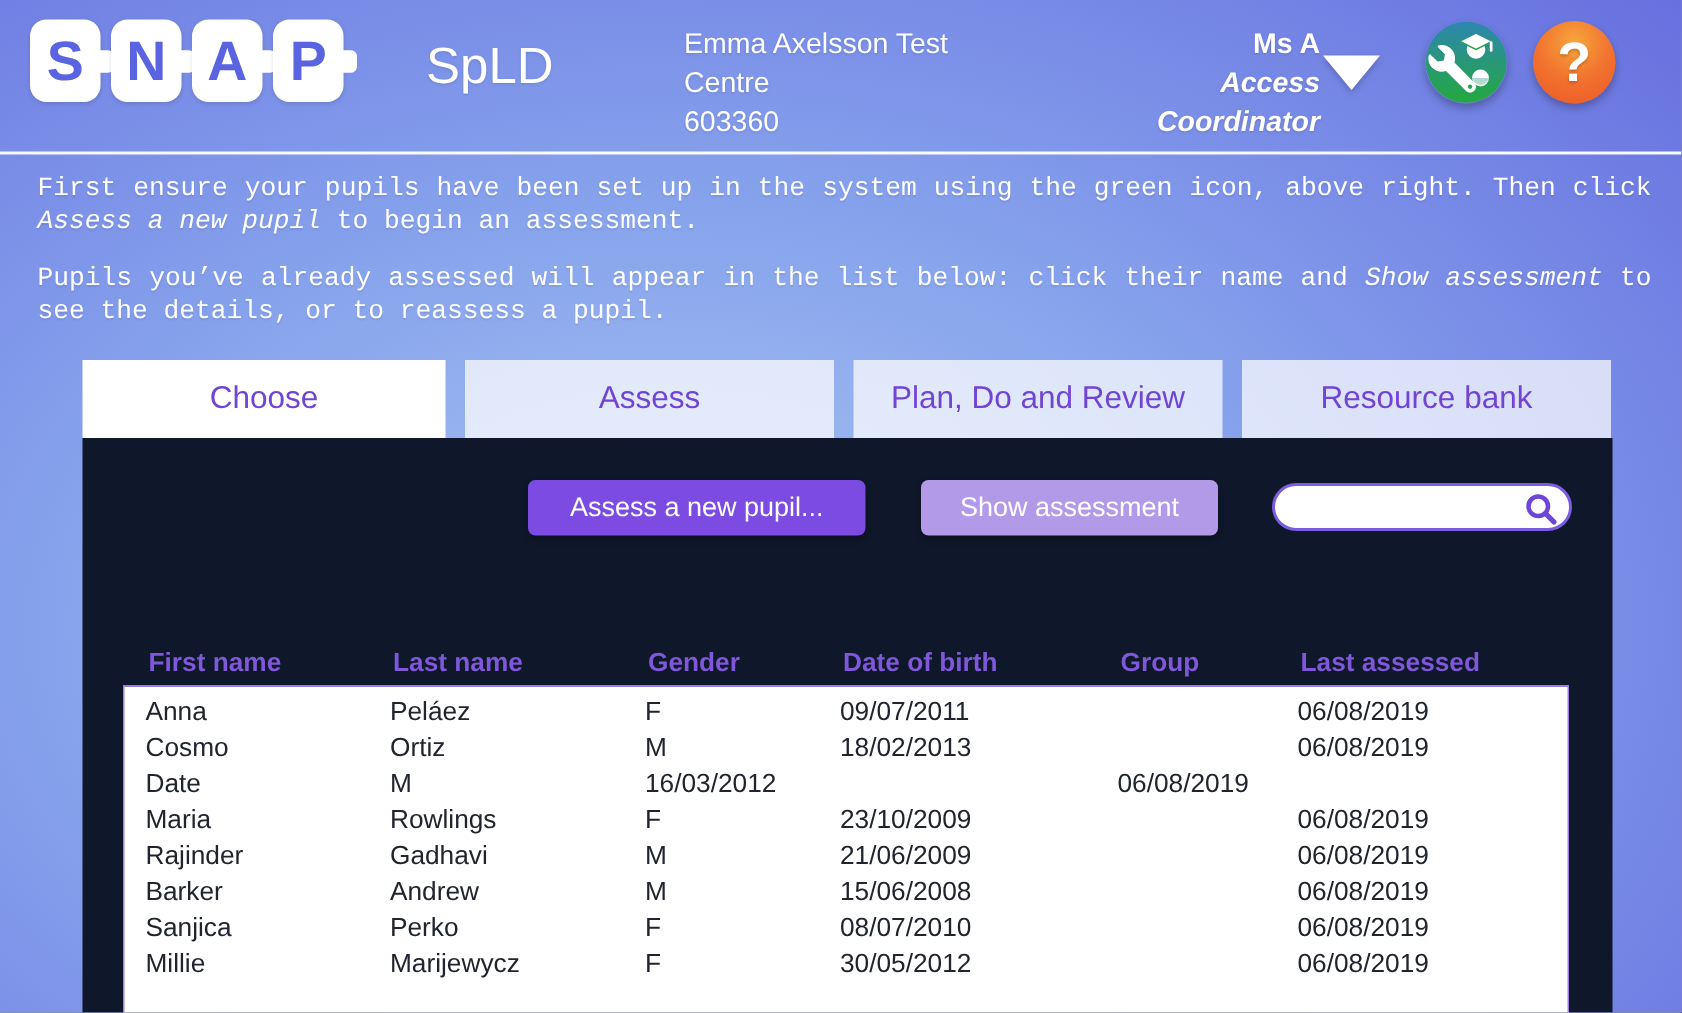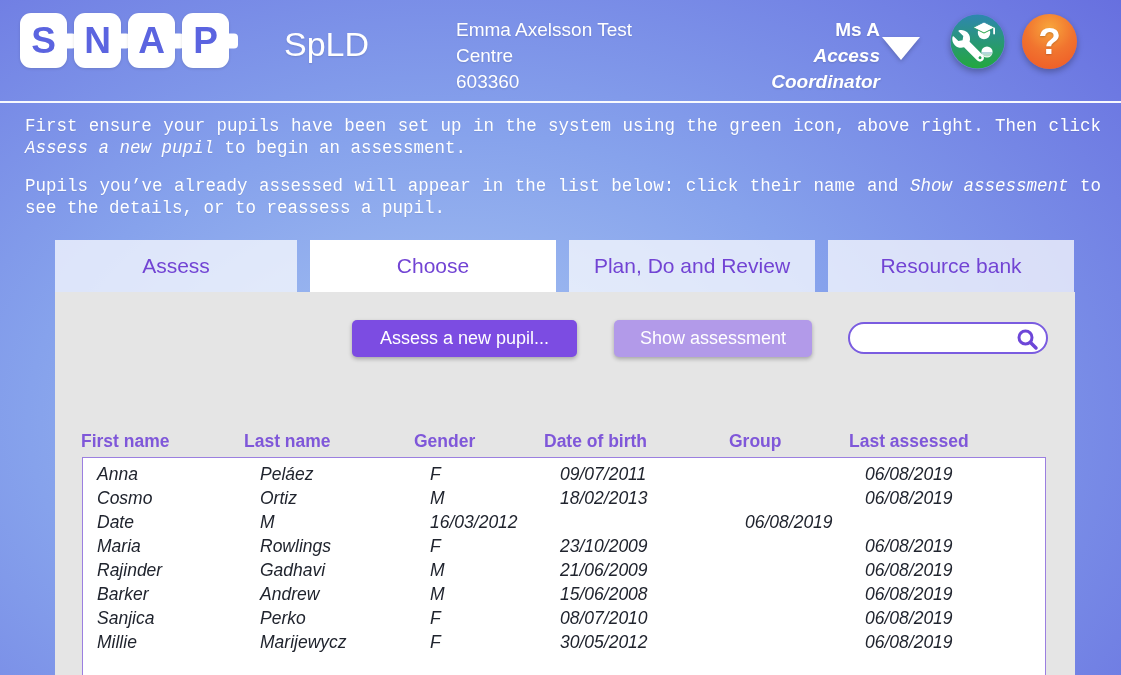--- a/index.html
+++ b/index.html
@@ -83,21 +83,21 @@
     font-size: 21px; color: #7244d4;
     background: rgba(255,255,255,0.72);
     cursor: pointer;
   }
   .tab:first-child { width: 242px; }
   .tab.active { background: #ffffff; }
 
   
   .panel {
     position: absolute; left: 55px; top: 292px; width: 1020px; bottom: 0;
-    background: #e5e5e5;
+    background: #0f172a;
   }
   .btn {
     position: absolute; top: 28px; height: 37px; border: none;
     border-radius: 5px; color: #fff; font-size: 18px;
     font-family: "Liberation Sans", sans-serif;
     box-shadow: 0 2px 4px rgba(0,0,0,0.28); cursor: pointer;
   }
   .btn-assess { left: 297px; width: 225px; background: #7c4ce2; }
   .btn-show   { left: 559px; width: 198px; background: #b29ae9; }
   .search-wrap {
@@ -106,33 +106,33 @@
   }
   .search-input {
     position: absolute; left: 12px; top: 2px; width: 150px; height: 24px;
     border: none; outline: none; font-size: 16px; color: #333;
     font-family: "Liberation Sans", sans-serif; background: transparent;
   }
   .search-icon { position: absolute; right: 7px; top: 3px; }
 
   
   .thead {
-    position: absolute; left: 26px; top: 139px; width: 950px;
+    position: absolute; left: 44px; top: 139px; width: 950px;
     display: grid; grid-template-columns: 163px 170px 130px 185px 120px 1fr;
     color: #7f57d9; font-size: 17.5px; font-weight: 600;
   }
   .tbox {
     position: absolute; left: 27px; top: 165px; width: 964px; bottom: -2px;
     border: 1px solid #9b7fe0; background: #fff;
     padding: 4px 0 0 14px; overflow: hidden;
   }
   .trow {
     display: grid; grid-template-columns: 163px 170px 130px 185px 120px 1fr;
     height: 24px; line-height: 24px;
-    font-size: 17.5px; color: #20242e; cursor: pointer; font-style: italic;
+    font-size: 17.5px; color: #20242e; cursor: pointer;
   }
 </style>
 </head>
 <body>
 
 <div class="header">
   <div class="logo">
     <div class="piece">S</div>
     <div class="piece">N</div>
     <div class="piece">A</div>
@@ -180,22 +180,22 @@
     <span>?</span>
   </div>
 </div>
 
 <div class="intro">
   <p><span>First ensure your pupils have been set up in the system using the green icon, above right. Then click </span><em>Assess a new pupil</em><span> to begin an assessment.</span></p>
   <p><span>Pupils you’ve already assessed will appear in the list below: click their name and </span><em>Show assessment</em><span> to see the details, or to reassess a pupil.</span></p>
 </div>
 
 <div class="tabs">
+  <div class="tab active">Choose</div>
   <div class="tab">Assess</div>
-  <div class="tab active">Choose</div>
   <div class="tab">Plan, Do and Review</div>
   <div class="tab">Resource bank</div>
 </div>
 
 <div class="panel">
   <button class="btn btn-assess">Assess a new pupil...</button>
   <button class="btn btn-show">Show assessment</button>
 
   <div class="search-wrap">
     <input class="search-input" type="text" placeholder="" style="">

